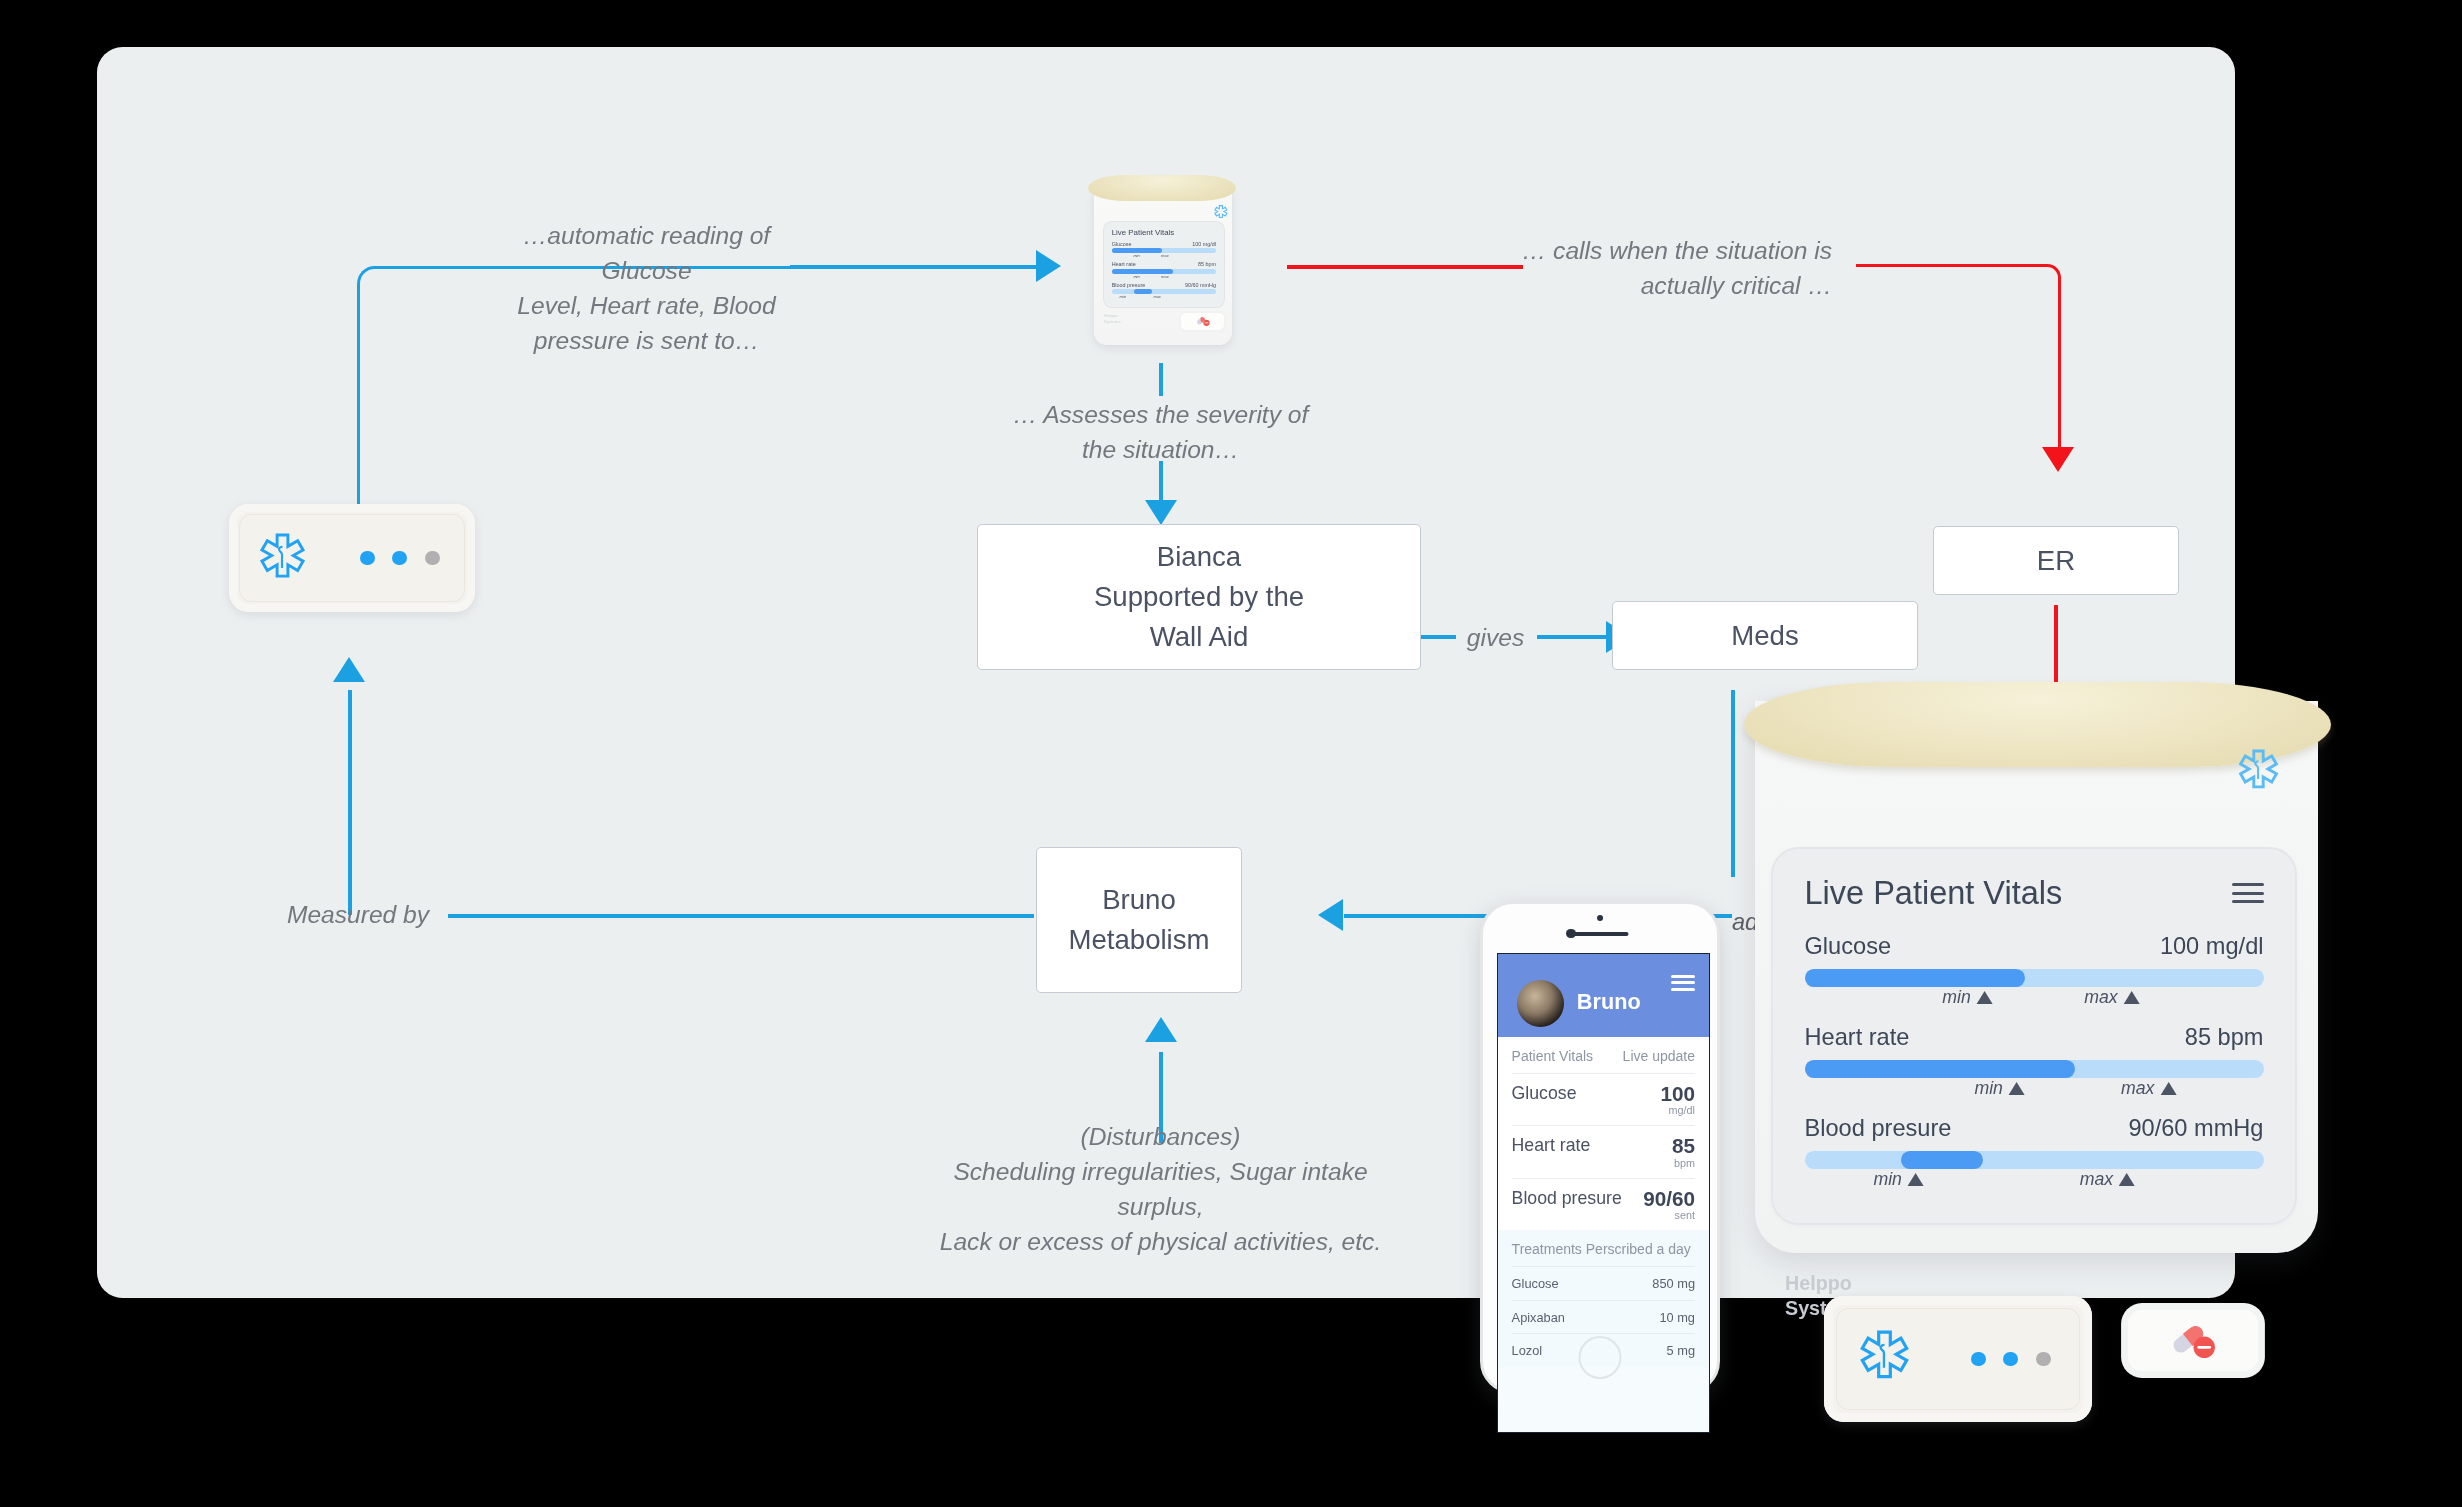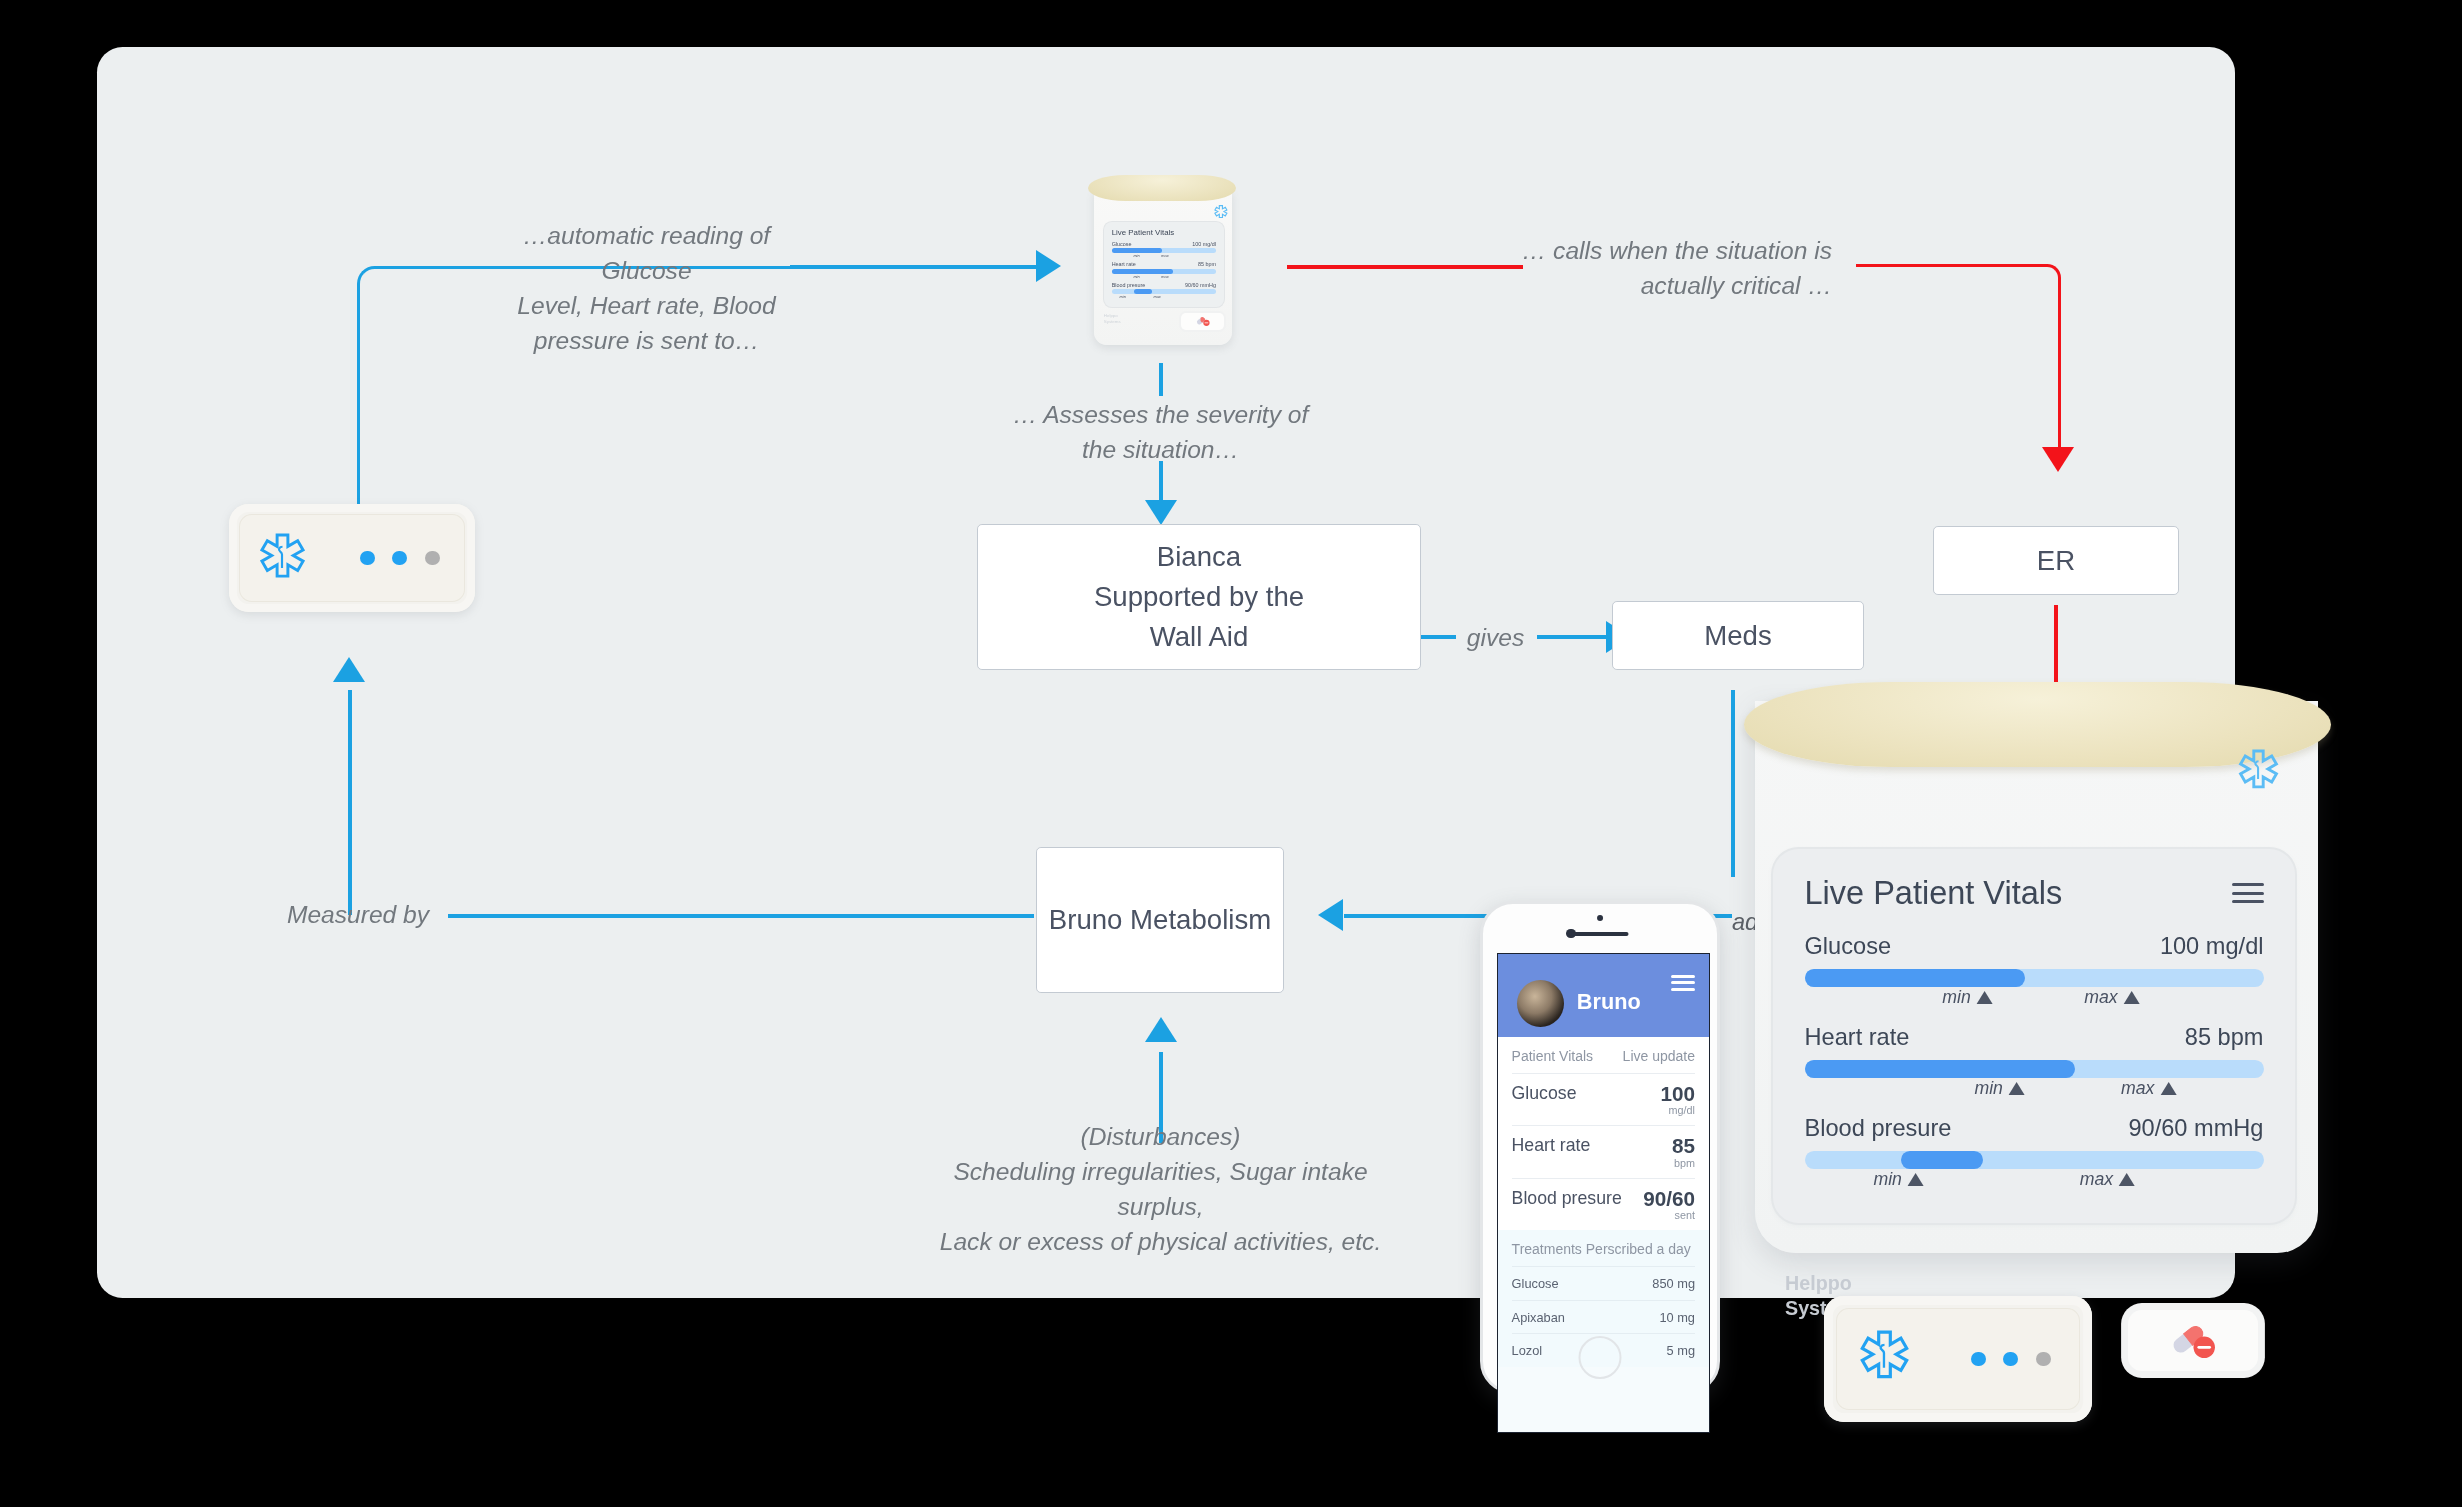--- a/index.html
+++ b/index.html
@@ -310,29 +310,29 @@
   <div class="note" style="left:916px; top:1120px; width:489px;">(Disturbances)
 Scheduling irregularities, Sugar intake surplus,
 Lack or excess of physical activities, etc.</div>
 
   <div class="node" style="left:977px; top:524px; width:444px; height:146px;">
     <span style="white-space:pre-line;">Bianca
 Supported by the
 Wall Aid</span>
   </div>
 
-  <div class="node" style="left:1612px; top:601px; width:252px; height:69px;">
+  <div class="node" style="left:1612px; top:601px; width:306px; height:69px;">
     <span>Meds</span>
   </div>
 
   <div class="node" style="left:1933px; top:526px; width:246px; height:69px;">
     <span>ER</span>
   </div>
 
-  <div class="node" style="left:1036px; top:847px; width:248px; height:146px;">
+  <div class="node" style="left:1036px; top:847px; width:206px; height:146px;">
     <span>Bruno Metabolism</span>
   </div>
 
   <div class="wallaid" style="left:229px; top:504px; width:246px; height:108px;">
     <div class="wallaid-inner" style="justify-content:space-between; padding: 0 25.6px 0 19.7px;">
       <span>
         <svg class="star-of-life" width="47" height="51" viewBox="0 0 48 52">
           <path d="M18.5 2 h11 v11.6 l10-5.8 l5.5 9.5 l-10 5.7 l10 5.7 l-5.5 9.5 l-10-5.8 V44 h-11 V32.4 l-10 5.8 L3 28.7 l10-5.7 l-10-5.7 l5.5-9.5 l10 5.8 Z" fill="none" stroke="#22a2f2" stroke-width="3"></path>
           <path d="M24 14 c-3.4 0-4.6 3-2.6 4.6 c1.4 1.1 2.1 1.6 2.1 3.2 v14" fill="none" stroke="#22a2f2" stroke-width="2.2"></path>
         </svg>

